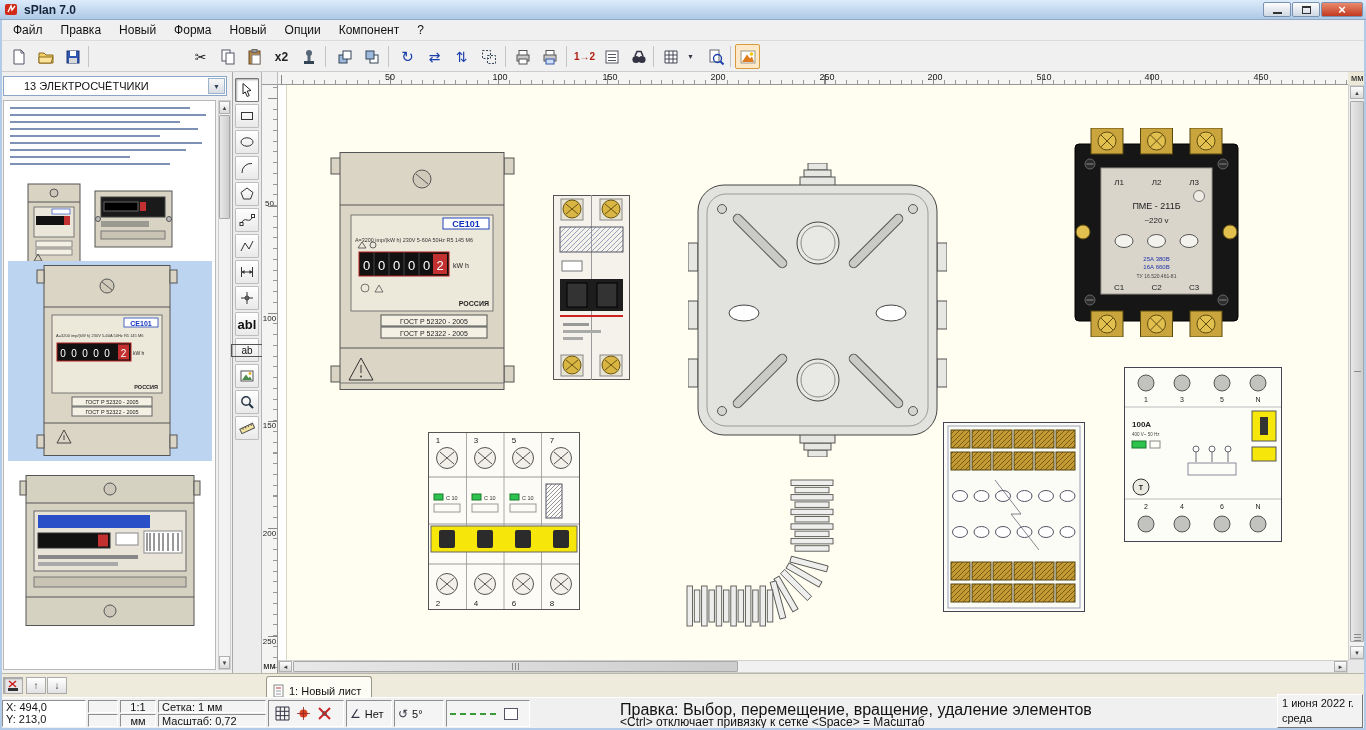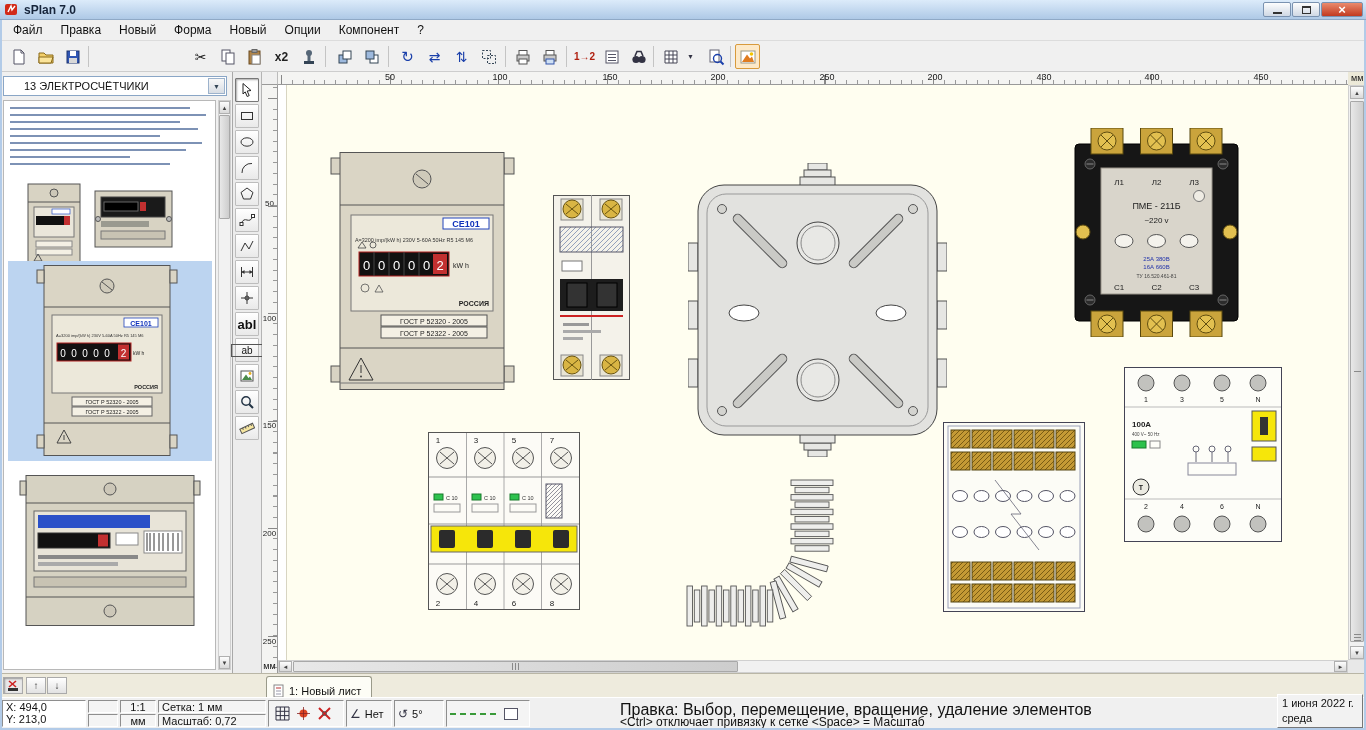--- a/index.html
+++ b/index.html
@@ -464,21 +464,21 @@
 </div>
 
 <div id="rulercorner" class="w"></div>
 <div id="hruler" class="w">
   <span class="hnum" style="left:112px">50</span>
   <span class="hnum" style="left:222px">100</span>
   <span class="hnum" style="left:332px">150</span>
   <span class="hnum" style="left:440px">200</span>
   <span class="hnum" style="left:549px">250</span>
   <span class="hnum" style="left:657px">200</span>
-  <span class="hnum" style="left:766px">430</span>
+  <span class="hnum" style="left:766px">510</span>
   <span class="hnum" style="left:874px">400</span>
   <span class="hnum" style="left:983px">450</span>
 </div>
 <span id="hunit" class="w">мм</span>
 <div id="vruler" class="w">
   <span class="vnum" style="top:114px">50</span>
   <span class="vnum" style="top:229px">100</span>
   <span class="vnum" style="top:336px">150</span>
   <span class="vnum" style="top:444px">200</span>
   <span class="vnum" style="top:552px">250</span>

